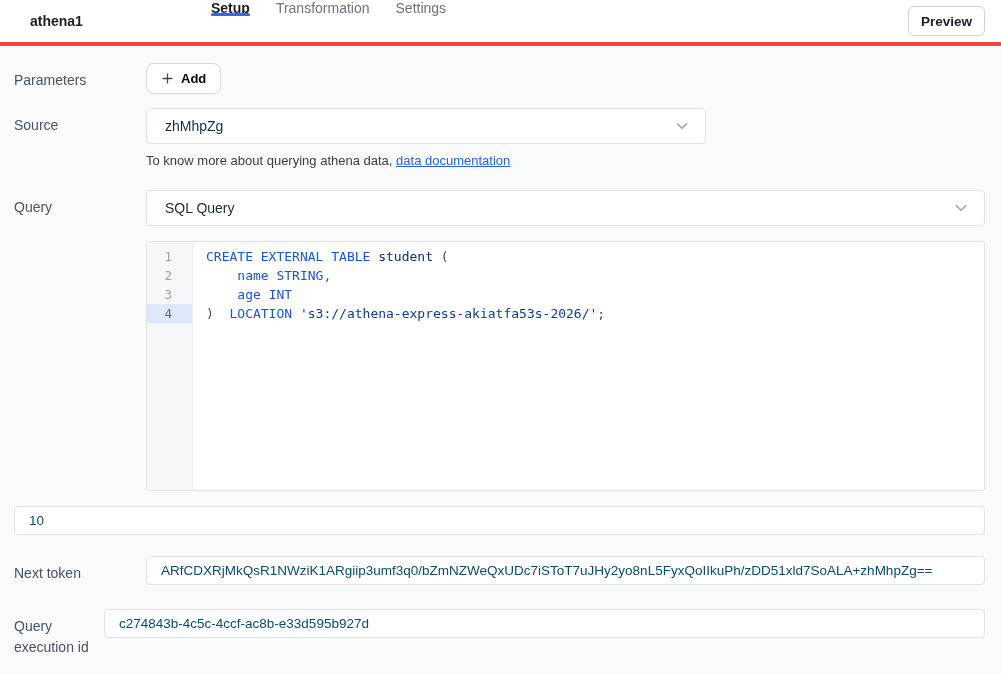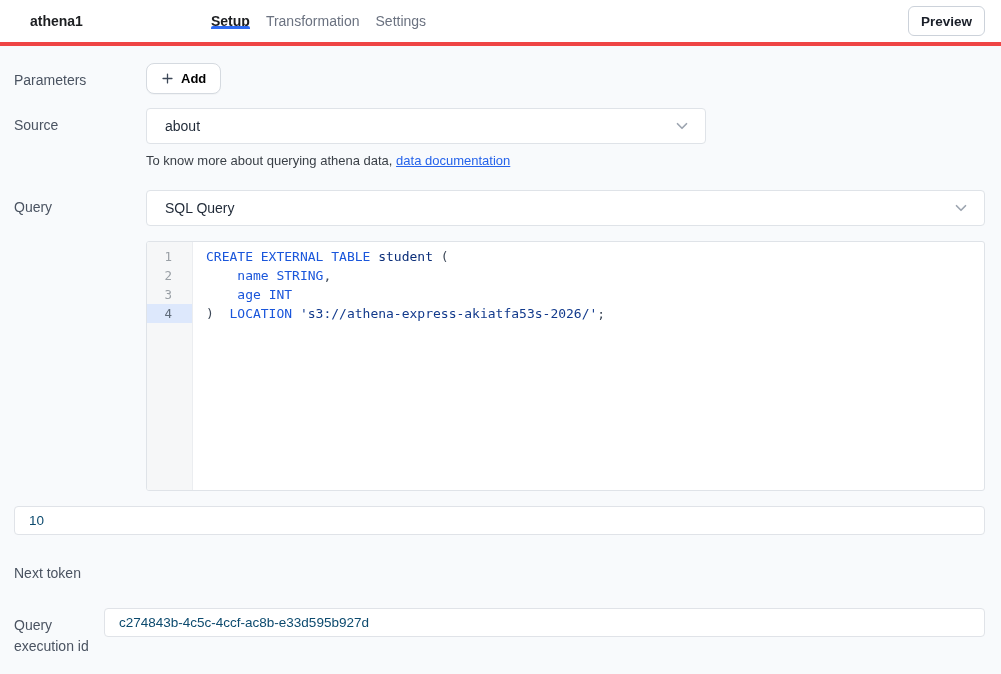--- a/index.html
+++ b/index.html
@@ -23,21 +23,21 @@
     flex-shrink: 0;
   }
   .header-title {
     width: 181px;
     display: flex;
     align-items: center;
     font-size: 14px;
     font-weight: 700;
     color: #1c1e21;
   }
-  .tabs { display: flex; gap: 16px; align-items: center; }
+  .tabs { display: flex; gap: 26px; align-items: flex-start; }
   .tab {
     display: flex;
     align-items: center;
     font-size: 14px;
     color: #6b7280;
     cursor: pointer;
     position: relative;
   }
   .tab.active { color: #1c1e21; font-weight: 600; }
   .tab.active::after {
@@ -234,21 +234,21 @@
           </span>
           <span>Add</span>
         </button>
       </div>
     </div>
 
     <div class="form-row mb-source">
       <div class="row-label">Source</div>
       <div class="row-content">
         <div class="select select-source">
-          <span>about</span>
+          <span>zhMhpZg</span>
           <span class="caret">
             <svg width="18" height="18" viewBox="0 0 16 16">
                 <path d="M4 6l4 4 4-4" fill="none" stroke="#9da5b0" stroke-width="1.5" stroke-linecap="round" stroke-linejoin="round"></path>
               </svg>
           </span>
         </div>
         <div class="help-text">
           <span>To know more about querying athena data, </span><span class="help-link">data documentation</span>
         </div>
       </div>
@@ -278,20 +278,23 @@
     </div>
 
     <div class="form-row mb-pag">
       <div class="row-content">
         <input class="text-input" type="text" value="10" style="">
       </div>
     </div>
 
     <div class="form-row mb-token">
       <div class="row-label">Next token</div>
+      <div class="row-content">
+        <input class="text-input" type="text" value="ARfCDXRjMkQsR1NWziK1ARgiip3umf3q0/bZmNZWeQxUDc7iSToT7uJHy2yo8nL5FyxQoIIkuPh/zDD51xld7SoALA+zhMhpZg==" style="">
+      </div>
     </div>
 
     <div class="form-row">
       <div class="row-label label-narrow">Query execution id</div>
       <div class="row-content">
         <input class="text-input" type="text" value="c274843b-4c5c-4ccf-ac8b-e33d595b927d" style="">
       </div>
     </div>
 
   </div>

